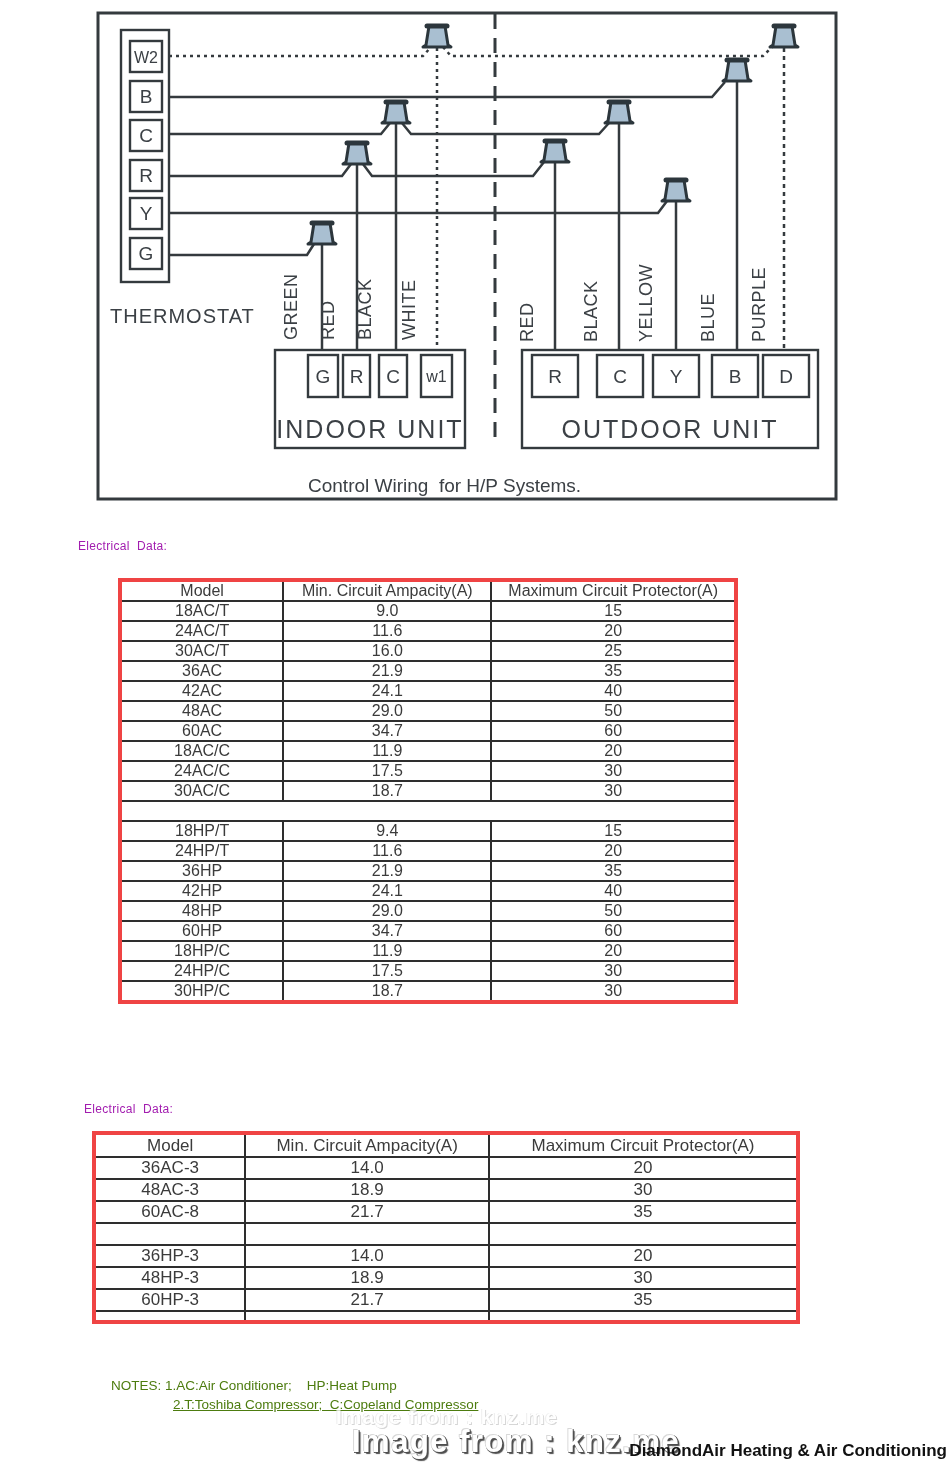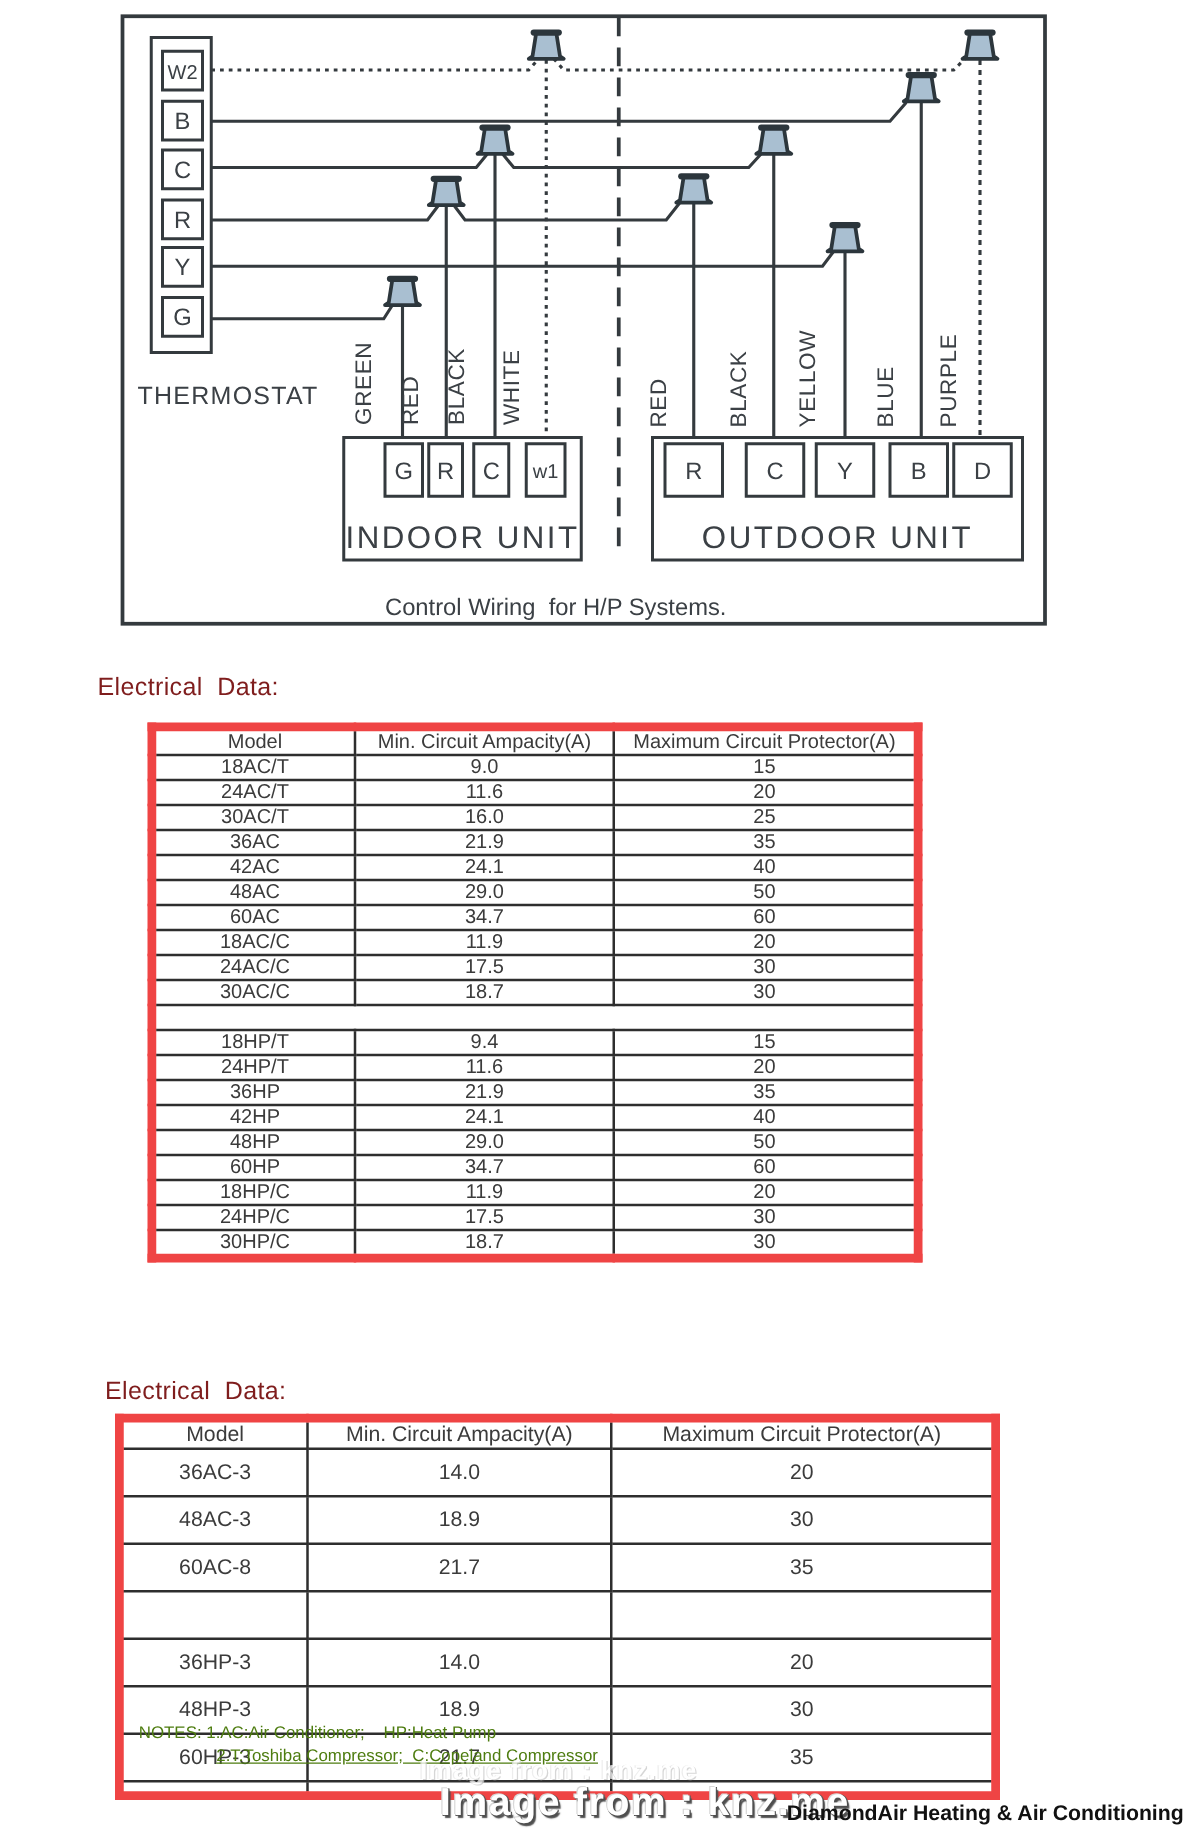--- a/index.html
+++ b/index.html
@@ -12,40 +12,40 @@
   #diagram { position:absolute; left:0; top:0; width:950px; height:515px; }
   #diagram text { fill:#3b4045; }
   .term-letter { font-size:19px; }
   .term-letter-sm { font-size:16px; }
   .unit-label { font-size:25px; letter-spacing:2px; }
   .block-label { font-size:20px; letter-spacing:1px; }
   .wire-label { font-size:18px; letter-spacing:0.5px; }
   .caption-label { font-size:19px; white-space:pre; }
   
   .section-heading {
-    position:absolute; font-size:20px; color:#7f1d1d; white-space:pre; letter-spacing:0.3px;
+    position:absolute; font-size:12px; color:#a21caf; white-space:pre; letter-spacing:0.3px;
   }
   #heading1 { left:78px; top:539px; }
   #heading2 { left:84px; top:1102px; }
   
   .etable-wrap { position:absolute; }
   #table1-wrap { left:118px; top:578px; width:620px; }
   #table2-wrap { left:92px;  top:1131px; width:708px; }
   table.etable {
     border-collapse:collapse; table-layout:fixed; width:100%;
-    border:7px solid #ef4444; background:#fff;
+    border:4px solid #ef4444; background:#fff;
   }
   table.etable th, table.etable td {
     border:2px solid #2e2e2e; text-align:center; vertical-align:middle;
     font-weight:normal; padding:0; overflow:hidden; white-space:nowrap; color:#3b3b3b;
   }
   #table1 th { height:19px; font-size:16px; }
   #table1 td { height:20px; font-size:16px; }
   #table2 th { height:24px; font-size:17px; }
-  #table2 td { height:38px; font-size:17px; }
+  #table2 td { height:22px; font-size:17px; }
   #table2 tbody tr:last-child td { height:11px; }
   
   #notes { position:absolute; left:111px; top:1377px; font-size:13.5px; color:#4d7c0f; line-height:1.38; }
   #notes .note-line { white-space:pre; }
   #notes .note-line.indent { padding-left:62px;text-decoration:underline; }
   
   #watermark-echo {
     position:absolute; left:336px; top:1405px; font-size:21px; font-weight:bold;
     color:#ffffff; letter-spacing:1px; opacity:0.75;
     text-shadow:1px 1px 0 #c9c9c9, -1px 0 0 #e8e8e8;

